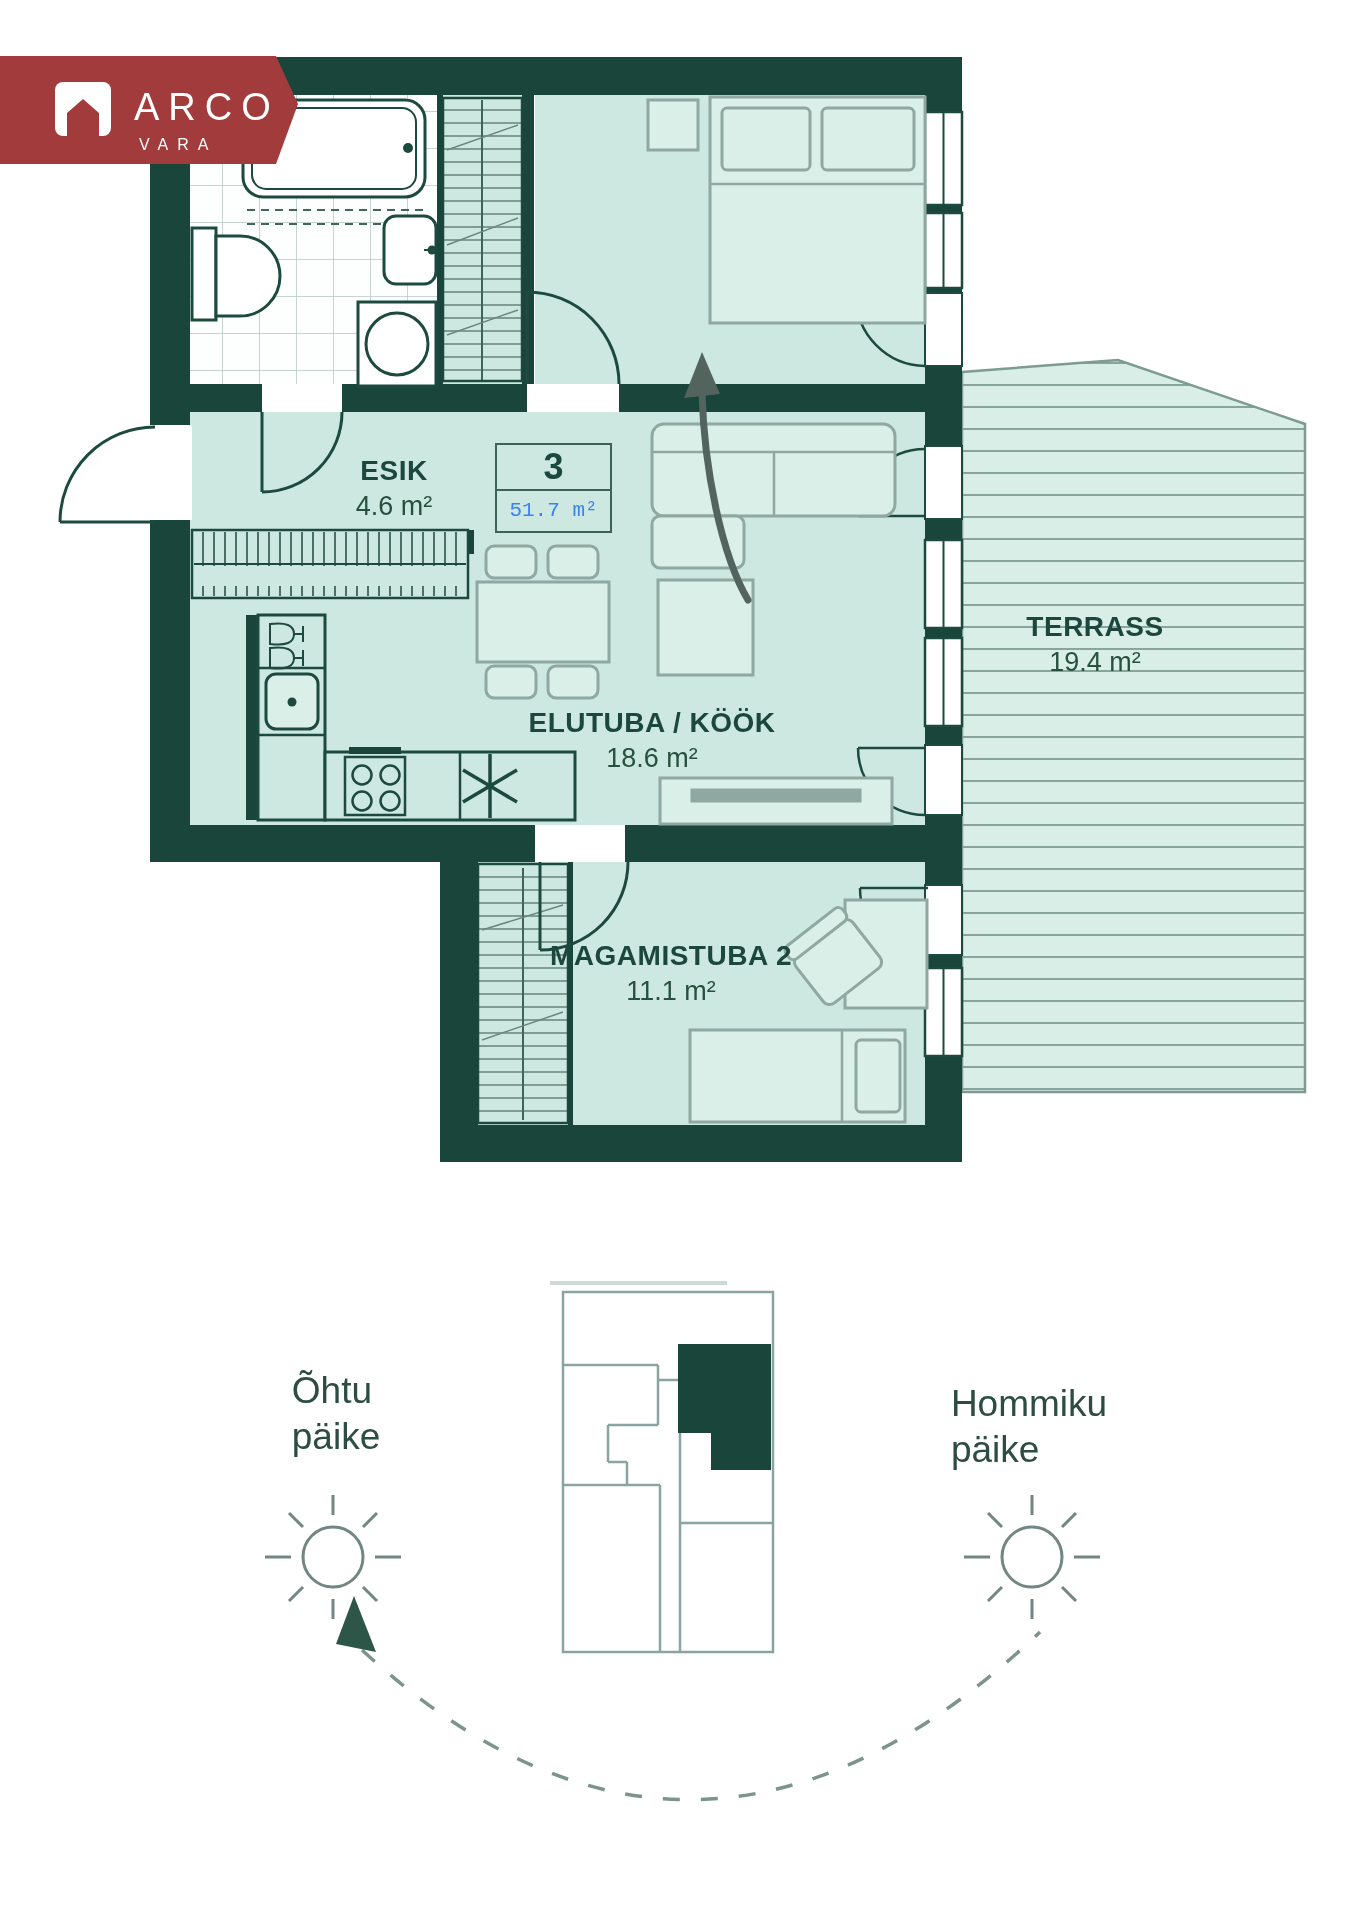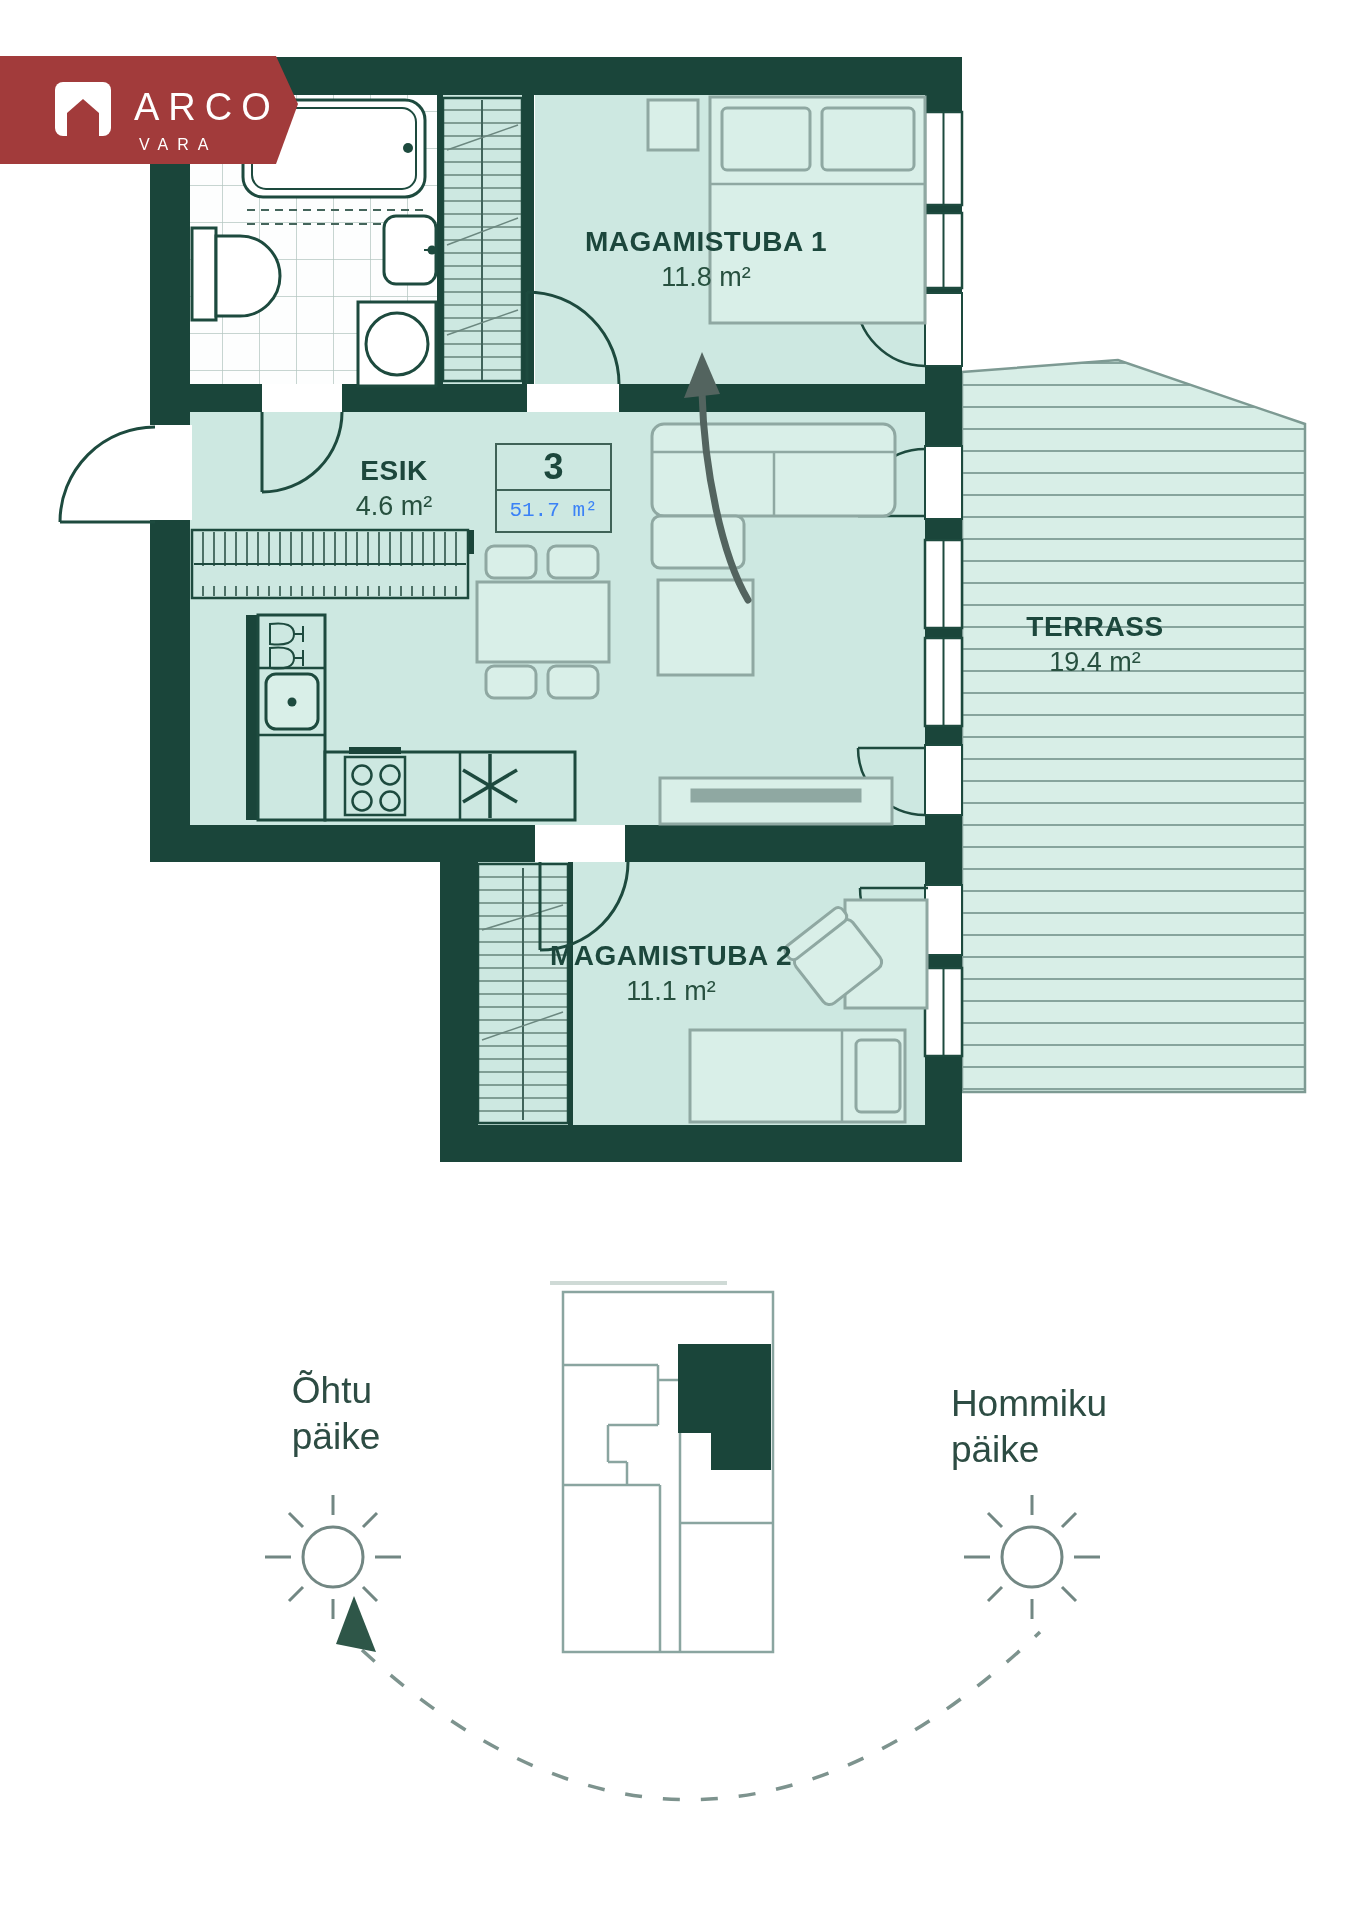--- a/index.html
+++ b/index.html
@@ -268,28 +268,28 @@
 
 <div class="banner">
   <svg class="house" width="56" height="54" viewBox="0 0 56 54">
     <rect x="0" y="0" width="56" height="54" rx="8" fill="#ffffff"></rect>
     <polygon points="12,54 12,31 28,17 44,31 44,54" fill="#a23b3b"></polygon>
   </svg>
   <div class="brand">ARCO</div>
   <div class="brand-sub">VARA</div>
 </div>
 
-<div class="room-lbl" style="left:706px;top:259px">
-  <div class="nm">MAGAMISTUBA 1</div>
-  <div class="ar">11.8 m²</div>
-</div>
 <div class="room-lbl" style="left:394px;top:488px">
   <div class="nm">ESIK</div>
   <div class="ar">4.6 m²</div>
 </div>
+<div class="room-lbl" style="left:652px;top:740px">
+  <div class="nm">ELUTUBA / KÖÖK</div>
+  <div class="ar">18.6 m²</div>
+</div>
 <div class="room-lbl" style="left:1095px;top:644px">
   <div class="nm">TERRASS</div>
   <div class="ar">19.4 m²</div>
 </div>
 <div class="room-lbl" style="left:671px;top:973px">
   <div class="nm">MAGAMISTUBA 2</div>
   <div class="ar">11.1 m²</div>
 </div>
 
 <div class="unitbox">

